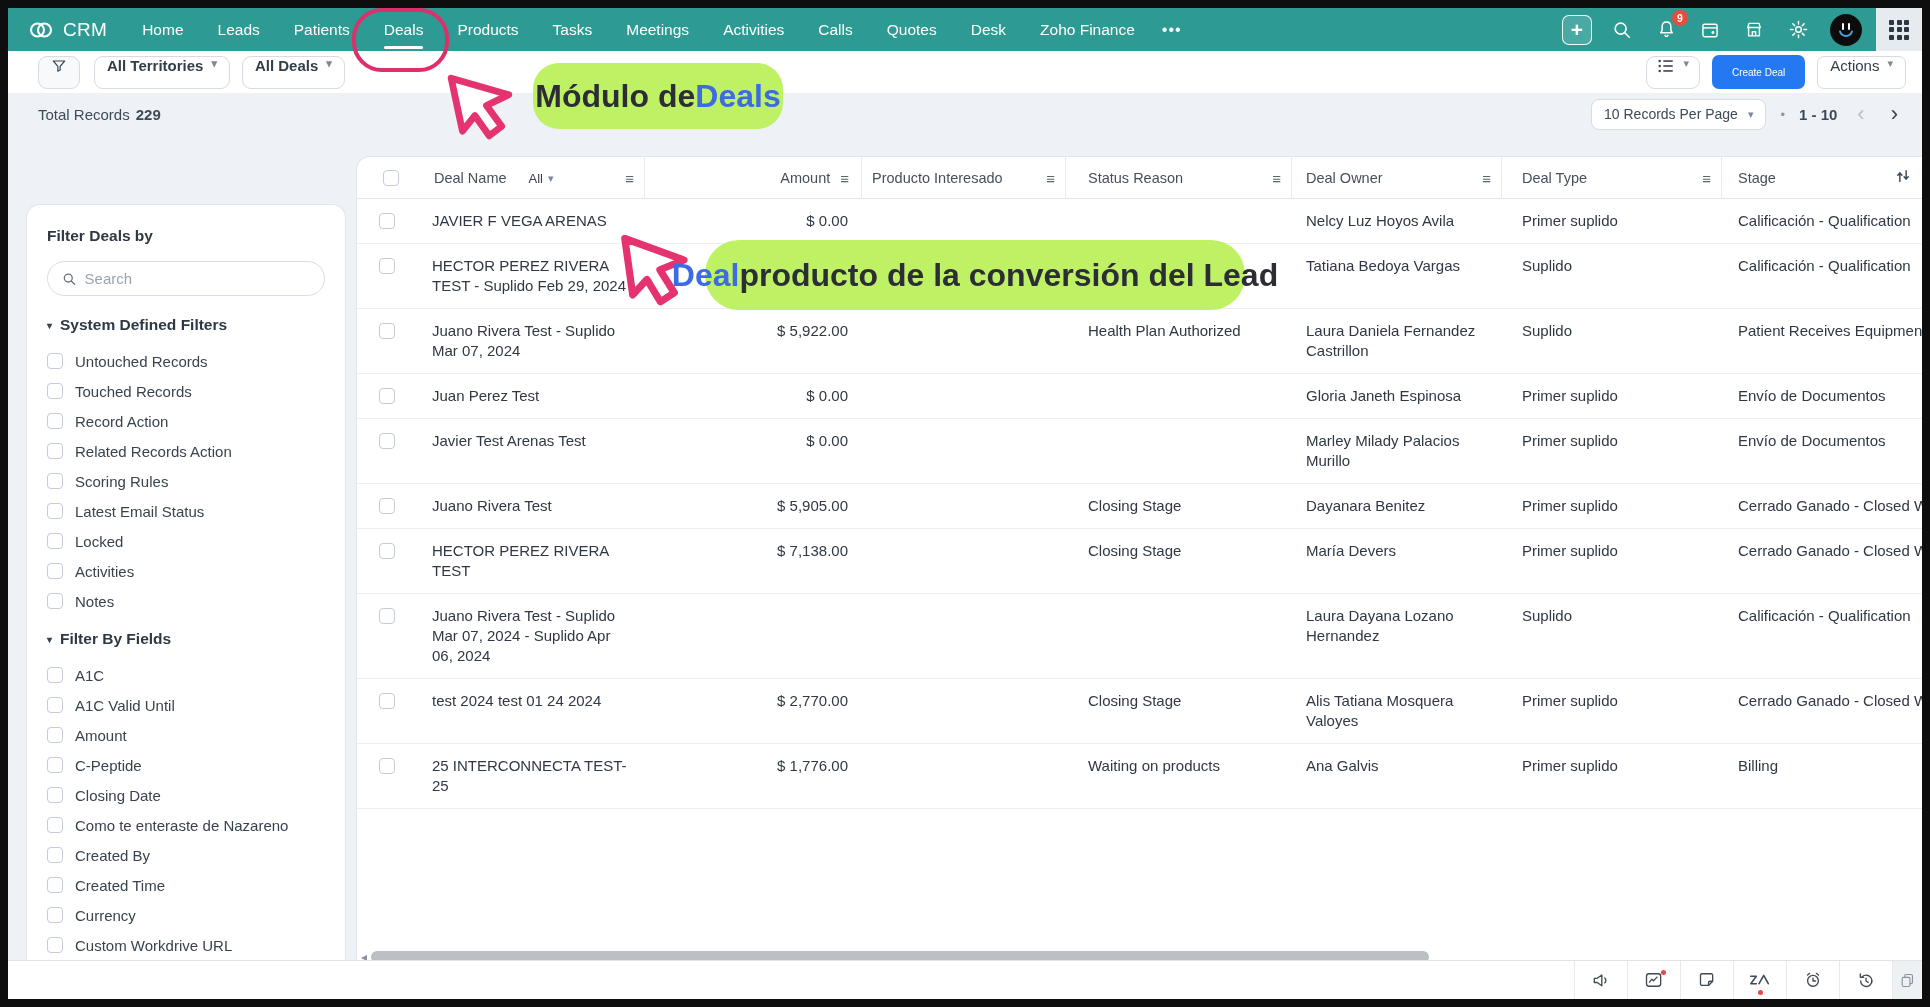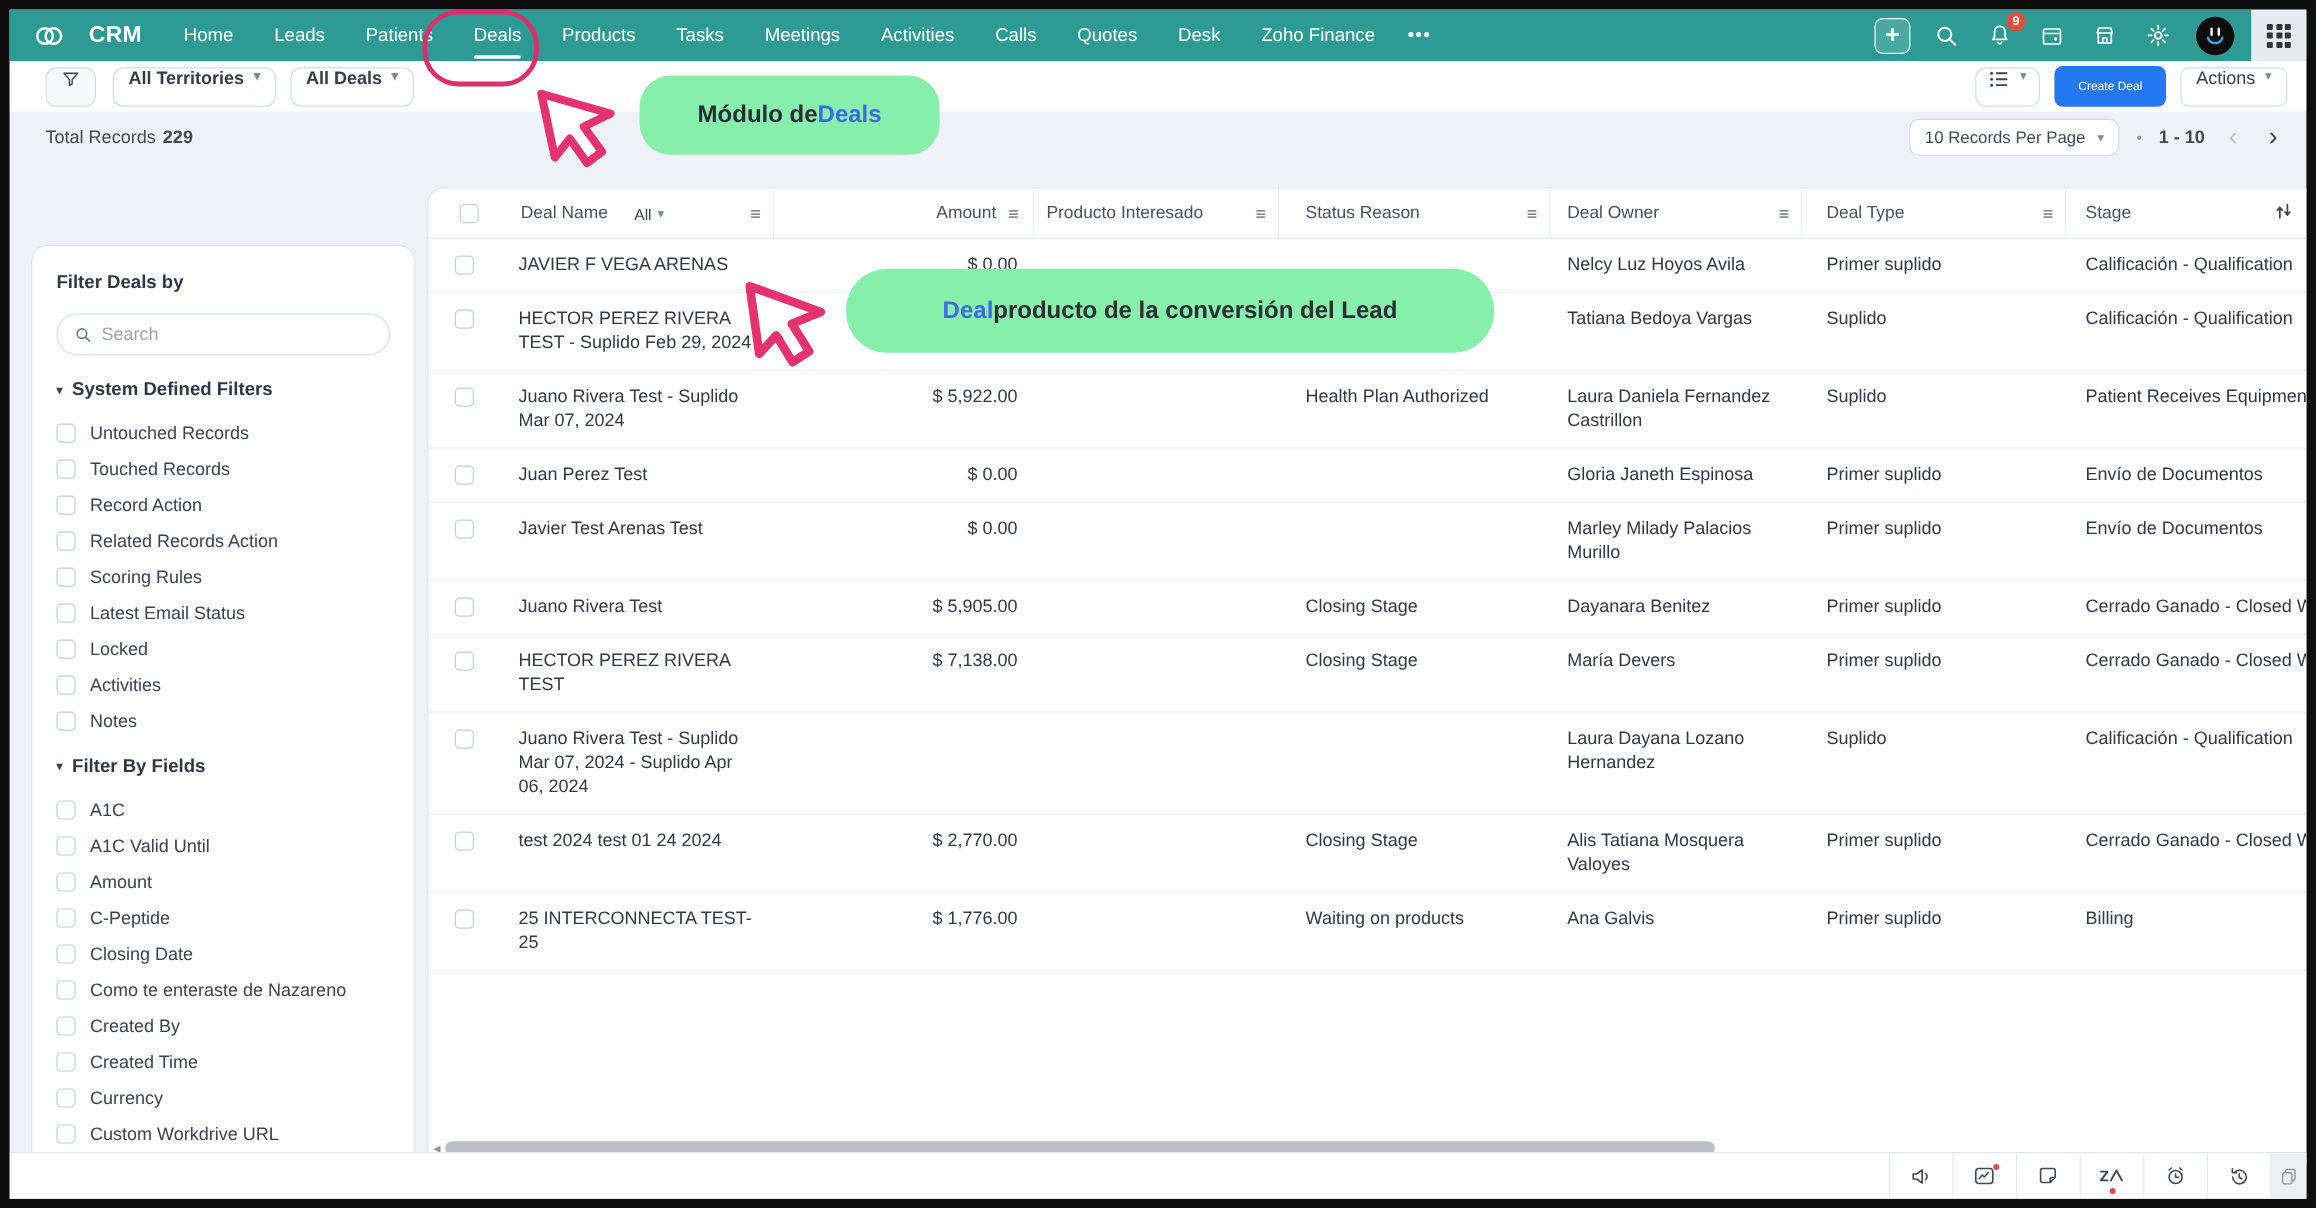--- a/index.html
+++ b/index.html
@@ -4,21 +4,21 @@
 <style>
   * { margin:0; padding:0; box-sizing:border-box; }
   body { font-family:"Liberation Sans", sans-serif; background:#444; }
   .frame { position:relative; width:1930px; height:1007px; background:#0e0e0e; }
   .inner { position:absolute; left:8px; top:8px; width:1914px; height:991px; background:#eef2f6; overflow:hidden; }
 
   
   .topnav { position:absolute; left:0; top:0; width:100%; height:43px; background:#2d9b93; display:flex; align-items:center; color:#fff; }
   .brand { display:flex; align-items:center; gap:9px; padding:0 18px 0 20px; }
   .brand-logo svg { display:block; }
-  .brand-name { font-size:19px; font-weight:bold; letter-spacing:.3px;margin-left:11px; }
+  .brand-name { font-size:19px; font-weight:normal; letter-spacing:.3px; }
   .nav-items { display:flex; align-items:center; height:100%; }
   .nav-item { position:relative; height:100%; display:flex; align-items:center; padding:0 17px; font-size:15.5px; cursor:pointer; white-space:nowrap; }
   .nav-item.active::after { content:""; position:absolute; left:24%; right:24%; bottom:2px; height:3px; background:#fff; border-radius:2px; }
   .nav-more { font-size:16px; letter-spacing:1px; padding:0 10px; cursor:pointer; }
   .nav-right { margin-left:auto; display:flex; align-items:center; gap:8px; height:100%; }
   .nav-icon-btn { width:36px; height:36px; display:flex; align-items:center; justify-content:center; position:relative; cursor:pointer; }
   .plus-btn { width:30px; height:30px; border:1.6px solid rgba(255,255,255,.95); background:rgba(255,255,255,.14); border-radius:7px; display:flex; align-items:center; justify-content:center; font-size:21px; font-weight:bold; line-height:1; cursor:pointer; margin-right:4px; }
   .badge { position:absolute; top:-2px; right:-4px; min-width:16px; height:16px; background:#e74c3c; border-radius:9px; font-size:10.5px; font-weight:bold; display:flex; align-items:center; justify-content:center; padding:0 3px; }
   .avatar { width:32px; height:32px; border-radius:50%; background:#111; display:flex; align-items:center; justify-content:center; overflow:hidden; cursor:pointer; margin:0 6px; }
   .apps-panel { width:46px; height:100%; background:#e6ebf0; display:flex; align-items:center; justify-content:center; cursor:pointer; }
@@ -87,24 +87,24 @@
 
   
   .bottombar { position:absolute; left:0; bottom:0; width:100%; height:39px; background:#fff; border-top:1px solid #e0e4e8; display:flex; justify-content:flex-end; }
   .bb-cell { width:53px; height:100%; border-left:1px solid #e7eaee; display:flex; align-items:center; justify-content:center; cursor:pointer; position:relative; }
   .bb-grey { width:30px; background:#eef1f4; border-left:1px solid #e7eaee; }
   .reddot { position:absolute; width:5px; height:5px; border-radius:50%; background:#e5484d; }
 
   
   .annot { position:absolute; z-index:50; }
   .ellipse { left:344px; top:0; width:97px; height:64px; border:4px solid #de2e6c; border-radius:30px; background:transparent; }
-  .bubble { background:#86efac; border-radius:26px; display:flex; align-items:center; justify-content:center; font-size:20px; font-weight:bold; color:#2d2d35; white-space:nowrap; }
+  .bubble { background:#bef264; border-radius:26px; display:flex; align-items:center; justify-content:center; font-size:32px; font-weight:bold; color:#2d2d35; white-space:nowrap; }
   .bubble .hl { color:#3d6be2; }
   .bubble1 { left:525px; top:55px; width:250px; height:66px; }
-  .bubble2 { left:697px; top:216px; width:540px; height:70px; border-radius:34px; }
+  .bubble2 { left:697px; top:232px; width:540px; height:70px; border-radius:34px; }
   .arrow1 { left:437px; top:60px; transform:rotate(-8deg); }
   .arrow2 { left:608px; top:222px; transform:rotate(-4deg); }
 </style>
 </head>
 <body>
 
 <div class="frame">
 <div class="inner">
 
   <header class="topnav">

